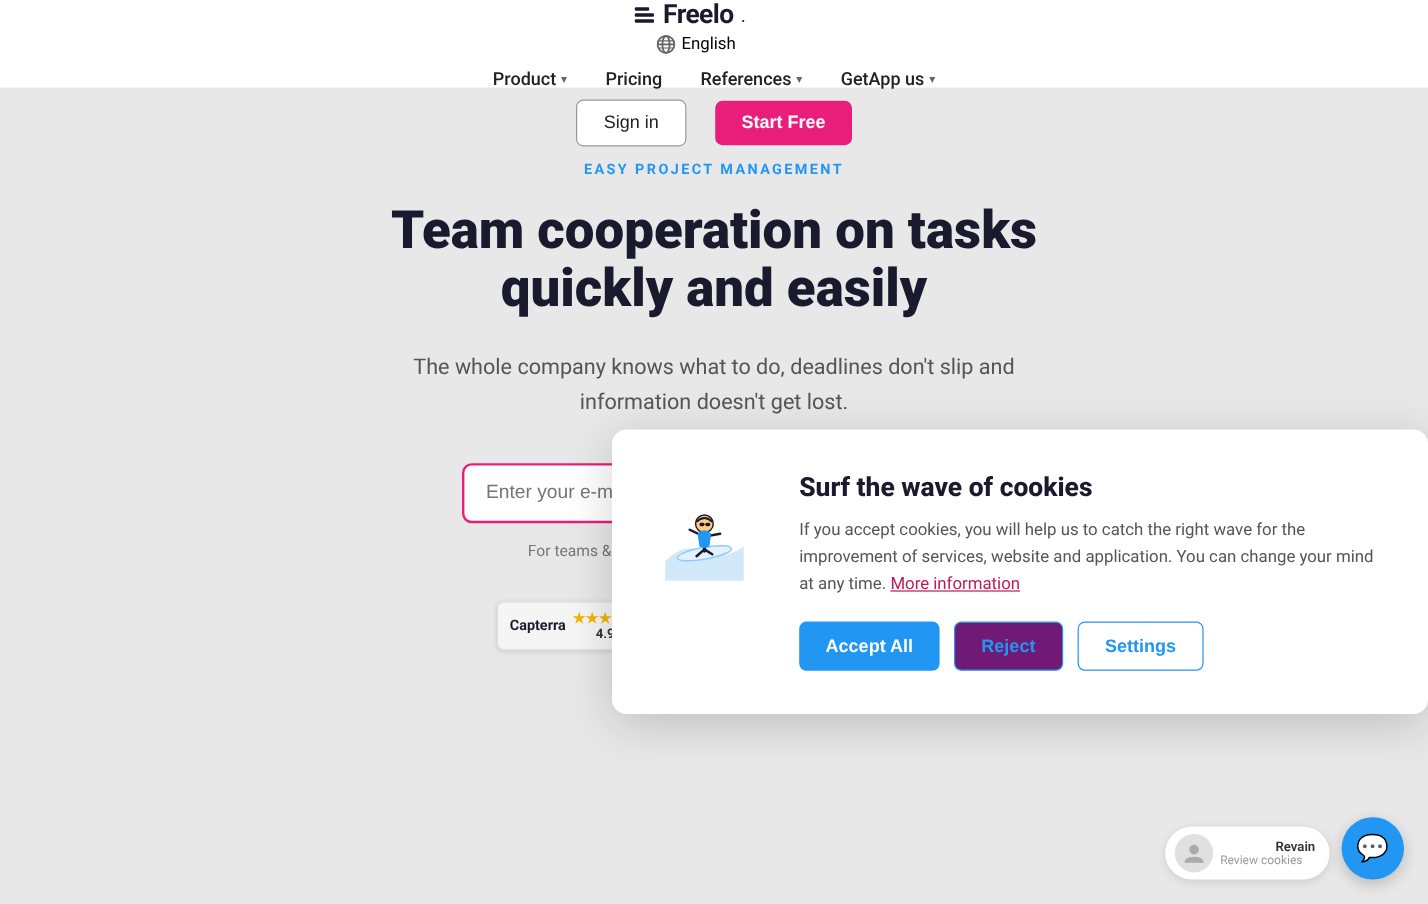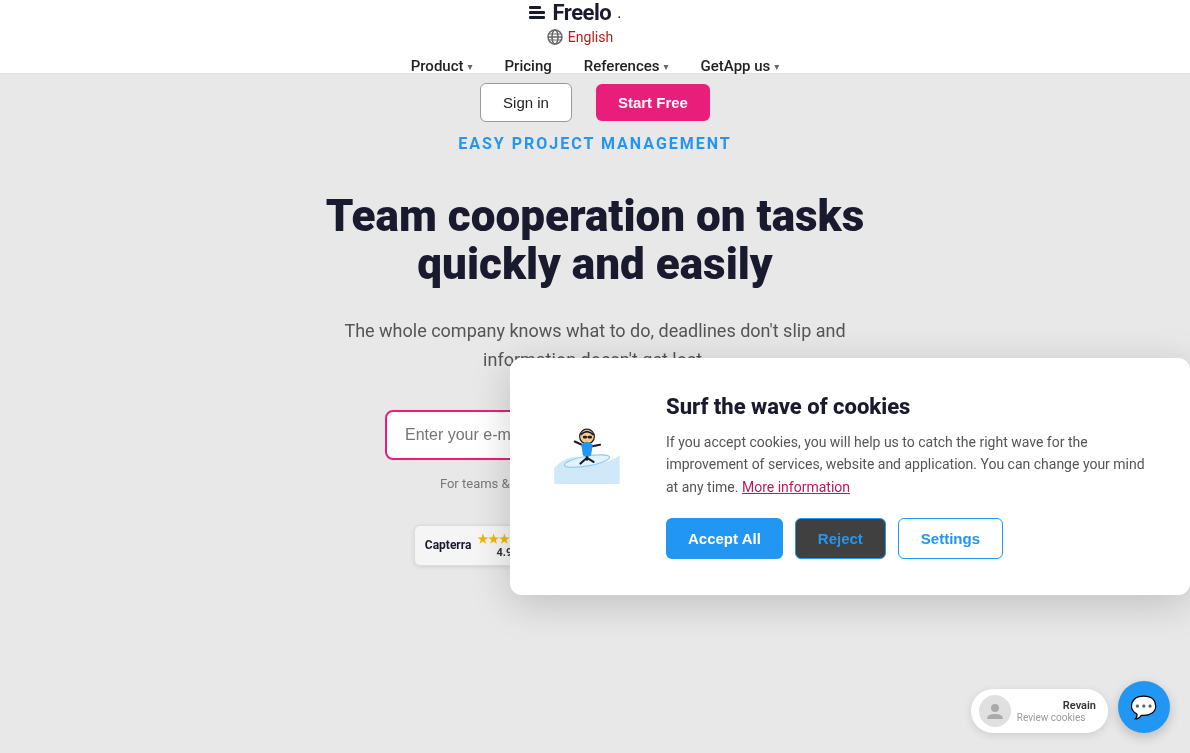--- a/index.html
+++ b/index.html
@@ -49,21 +49,21 @@
       letter-spacing: -0.5px;
     }
     .logo-dot {
       color: #1a1a2e;
     }
     .lang-selector {
       display: flex;
       align-items: center;
       gap: 5px;
       font-size: 14px;
-      color: #b91c1c;
+      color: #000000;
       cursor: pointer;
       margin-right: 30px;
       padding: 4px 8px;
       border-radius: 4px;
     }
 
     .nav-links {
       display: flex;
       align-items: center;
       gap: 4px;
@@ -114,25 +114,25 @@
     }
 
     
     .hero {
       background: #e8e8e8;
       text-align: center;
       padding: 60px 20px 40px;
       position: relative;
     }
     .hero-label {
-      font-size: 16px;
+      font-size: 12px;
       font-weight: 700;
       letter-spacing: 2px;
       color: #2196f3;
-      margin-bottom: 39px;
+      margin-bottom: 20px;
       text-transform: uppercase;
     }
     .hero-title {
       font-size: 44px;
       font-weight: 900;
       color: #1a1a2e;
       line-height: 1.1;
       margin-bottom: 28px;
       max-width: 800px;
       margin-left: auto;
@@ -293,21 +293,21 @@
       background: #2196f3;
       border: none;
       border-radius: 6px;
       font-size: 15px;
       font-weight: 600;
       color: #fff;
       cursor: pointer;
     }
     .btn-reject {
       padding: 11px 22px;
-      background: #404040;
+      background: #701a75;
       border: 1.5px solid #2196f3;
       border-radius: 6px;
       font-size: 15px;
       font-weight: 600;
       color: #2196f3;
       cursor: pointer;
     }
     .btn-settings {
       padding: 11px 22px;
       background: #fff;

